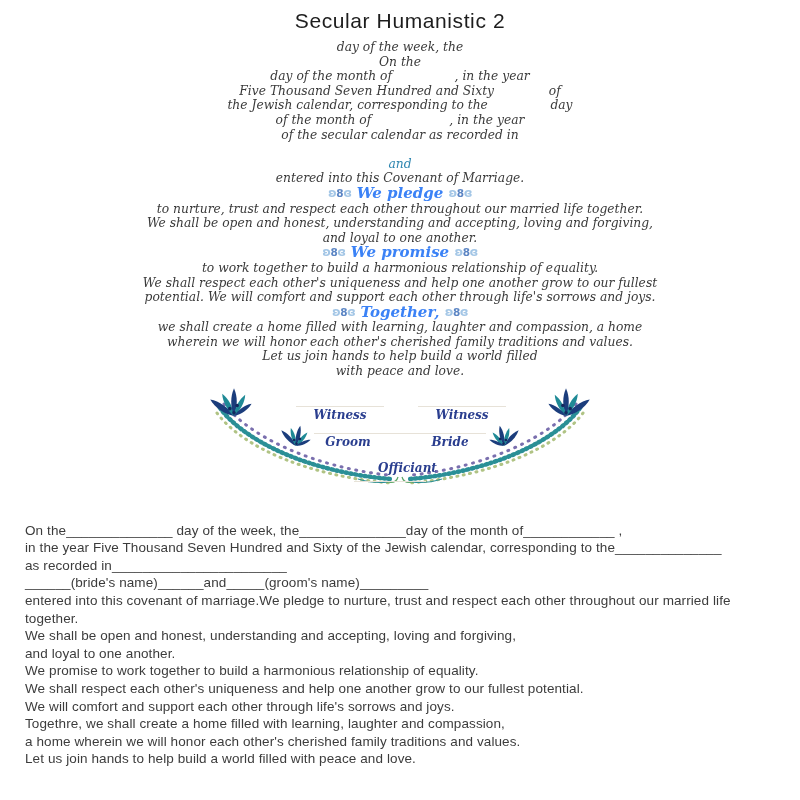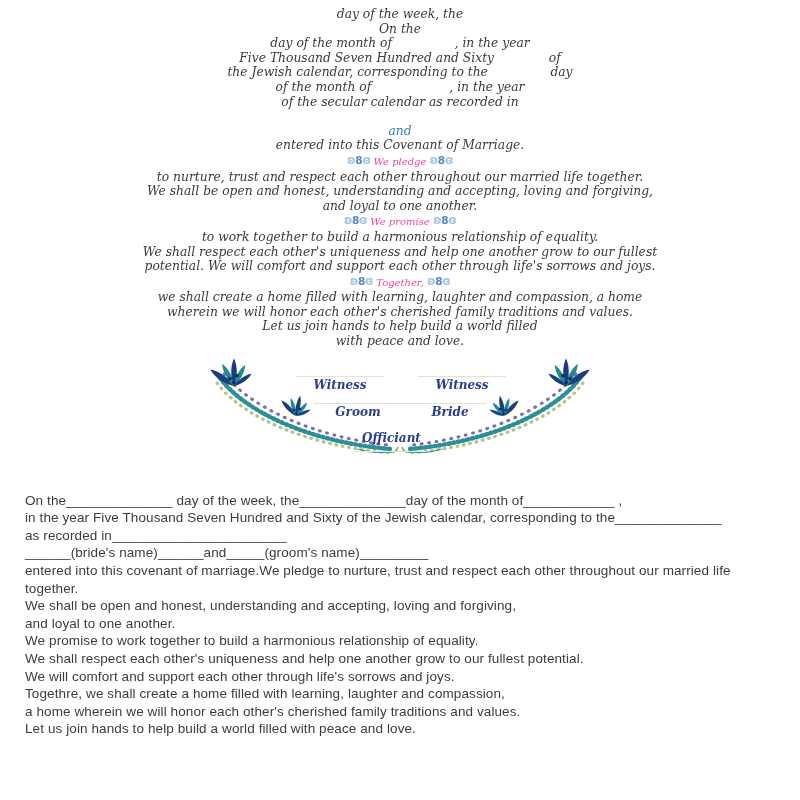--- a/index.html
+++ b/index.html
@@ -20,21 +20,21 @@
   
   .certificate {
     width:540px; margin:7px auto 0; text-align:center;
     font-family:"DejaVu Serif", serif; font-style:italic;
     font-size:12.3px; line-height:14.6px; color:#3a3a3a;
   }
   .cert-line { white-space:nowrap; }
   .cert-line.blank { height:14.6px; }
   .cert-line.accent { color:#2e86b0; font-weight:normal; }
   .cert-line.header .htxt {
-    color:#ec4899; font-weight:normal; font-size:10px;
+    color:#3b82f6; font-weight:bold; font-size:15px;
   }
   .orn {
     font-family:"DejaVu Sans", sans-serif; font-style:normal;
     font-weight:bold; letter-spacing:-0.5px; vertical-align:1px;
   }
   .orn .curl { color:#a3c6e6; font-size:12px; }
   .orn .eight { color:#5b85c4; font-size:10.5px; }
 
   
   .garland { position:relative; width:420px; height:112px; margin:1px auto 0; }
@@ -55,20 +55,21 @@
     font-size:13.5px; line-height:17.6px; color:#3c3c3c;
     letter-spacing:0.1px;
   }
   .plain-line { white-space:nowrap; }
 </style>
 </head>
 <body>
 
 <div class="page">
 
+  <div class="title">Secular Humanistic 2</div>
 
   <div class="certificate">
     <div id="cert-lines">
         <div class="cert-line text">day of the week, the</div>
         <div class="cert-line text">On the</div>
         <div class="cert-line text">day of the month of&nbsp;&nbsp;&nbsp;&nbsp;&nbsp;&nbsp;&nbsp;&nbsp;&nbsp;&nbsp;&nbsp;&nbsp;&nbsp;&nbsp;&nbsp;&nbsp;, in the year</div>
         <div class="cert-line text">Five Thousand Seven Hundred and Sixty&nbsp;&nbsp;&nbsp;&nbsp;&nbsp;&nbsp;&nbsp;&nbsp;&nbsp;&nbsp;&nbsp;&nbsp;&nbsp;&nbsp;of</div>
         <div class="cert-line text">the Jewish calendar, corresponding to the&nbsp;&nbsp;&nbsp;&nbsp;&nbsp;&nbsp;&nbsp;&nbsp;&nbsp;&nbsp;&nbsp;&nbsp;&nbsp;&nbsp;&nbsp;&nbsp;day</div>
         <div class="cert-line text">of the month of&nbsp;&nbsp;&nbsp;&nbsp;&nbsp;&nbsp;&nbsp;&nbsp;&nbsp;&nbsp;&nbsp;&nbsp;&nbsp;&nbsp;&nbsp;&nbsp;&nbsp;&nbsp;&nbsp;&nbsp;, in the year</div>
         <div class="cert-line text">of the secular calendar as recorded in</div>
@@ -120,23 +121,23 @@
       </svg>
 
       <div class="sig-line" style="left:150px; top:26px;"></div>
       <div class="sig-line" style="left:272px; top:26px;"></div>
       <div class="sig-line" style="left:168px; top:53px;"></div>
       <div class="sig-line" style="left:252px; top:53px;"></div>
       <div class="sig-line" style="left:200px; top:101px; width:72px;"></div>
 
       <div class="sig-label" style="left:150px; top:28px;">Witness</div>
       <div class="sig-label" style="left:272px; top:28px;">Witness</div>
-      <div class="sig-label" style="left:168px; top:55px;">Groom</div>
+      <div class="sig-label" style="left:158px; top:55px;">Groom</div>
       <div class="sig-label" style="left:260px; top:55px;">Bride</div>
-      <div class="sig-label" style="left:192px; top:81px;padding-left:19px;">Officiant</div>
+      <div class="sig-label" style="left:208px; top:81px;padding-left:19px;">Officiant</div>
     </div>
   </div>
 
   <div class="plain">
     <div id="plain-lines">
         <div class="plain-line">On the______________ day of the week, the______________day of the month of____________ ,</div>
         <div class="plain-line">in the year Five Thousand Seven Hundred and Sixty of the Jewish calendar, corresponding to the______________</div>
         <div class="plain-line">as recorded in_______________________</div>
         <div class="plain-line">______(bride's name)______and_____(groom's name)_________</div>
         <div class="plain-line">entered into this covenant of marriage.We pledge to nurture, trust and respect each other throughout our married life</div>

